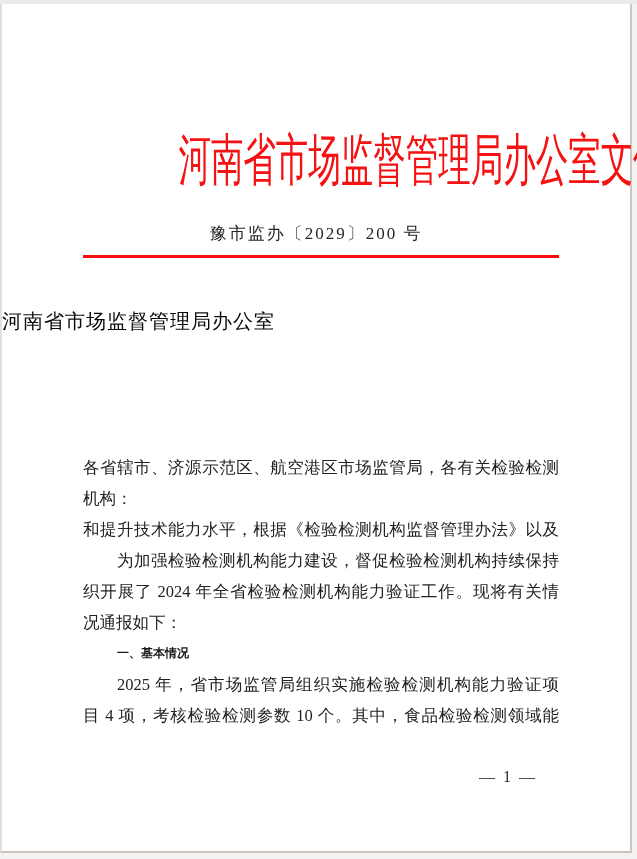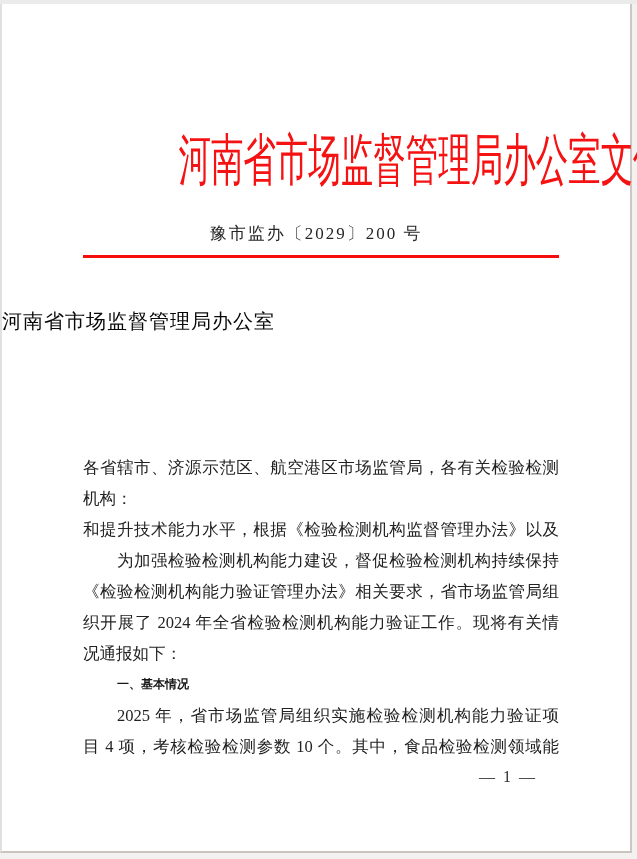--- a/index.html
+++ b/index.html
@@ -137,21 +137,20 @@
 
   <div class="doc-title">
     <div class="title-line">河南省市场监督管理局办公室</div>
   </div>
 
   <div class="body-text">
     <div class="ln jf">各省辖市、济源示范区、航空港区市场监管局，各有关检验检测</div>
     <div class="ln">机构：</div>
     <div class="ln jf">和提升技术能力水平，根据《检验检测机构监督管理办法》以及</div>
     <div class="ln jf ind">为加强检验检测机构能力建设，督促检验检测机构持续保持</div>
-    <div class="ln jf">《检验检测机构能力验证管理办法》相关要求，省市场监管局组</div>
     <div class="ln jf">织开展了 2024 年全省检验检测机构能力验证工作。现将有关情</div>
     <div class="ln">况通报如下：</div>
     <div class="ln hd ind">一、基本情况</div>
     <div class="ln jf ind">2025 年，省市场监管局组织实施检验检测机构能力验证项</div>
     <div class="ln jf">目 4 项，考核检验检测参数 10 个。其中，食品检验检测领域能</div>
   </div>
 
   <div class="page-number">— 1 —</div>
 
 </div>

